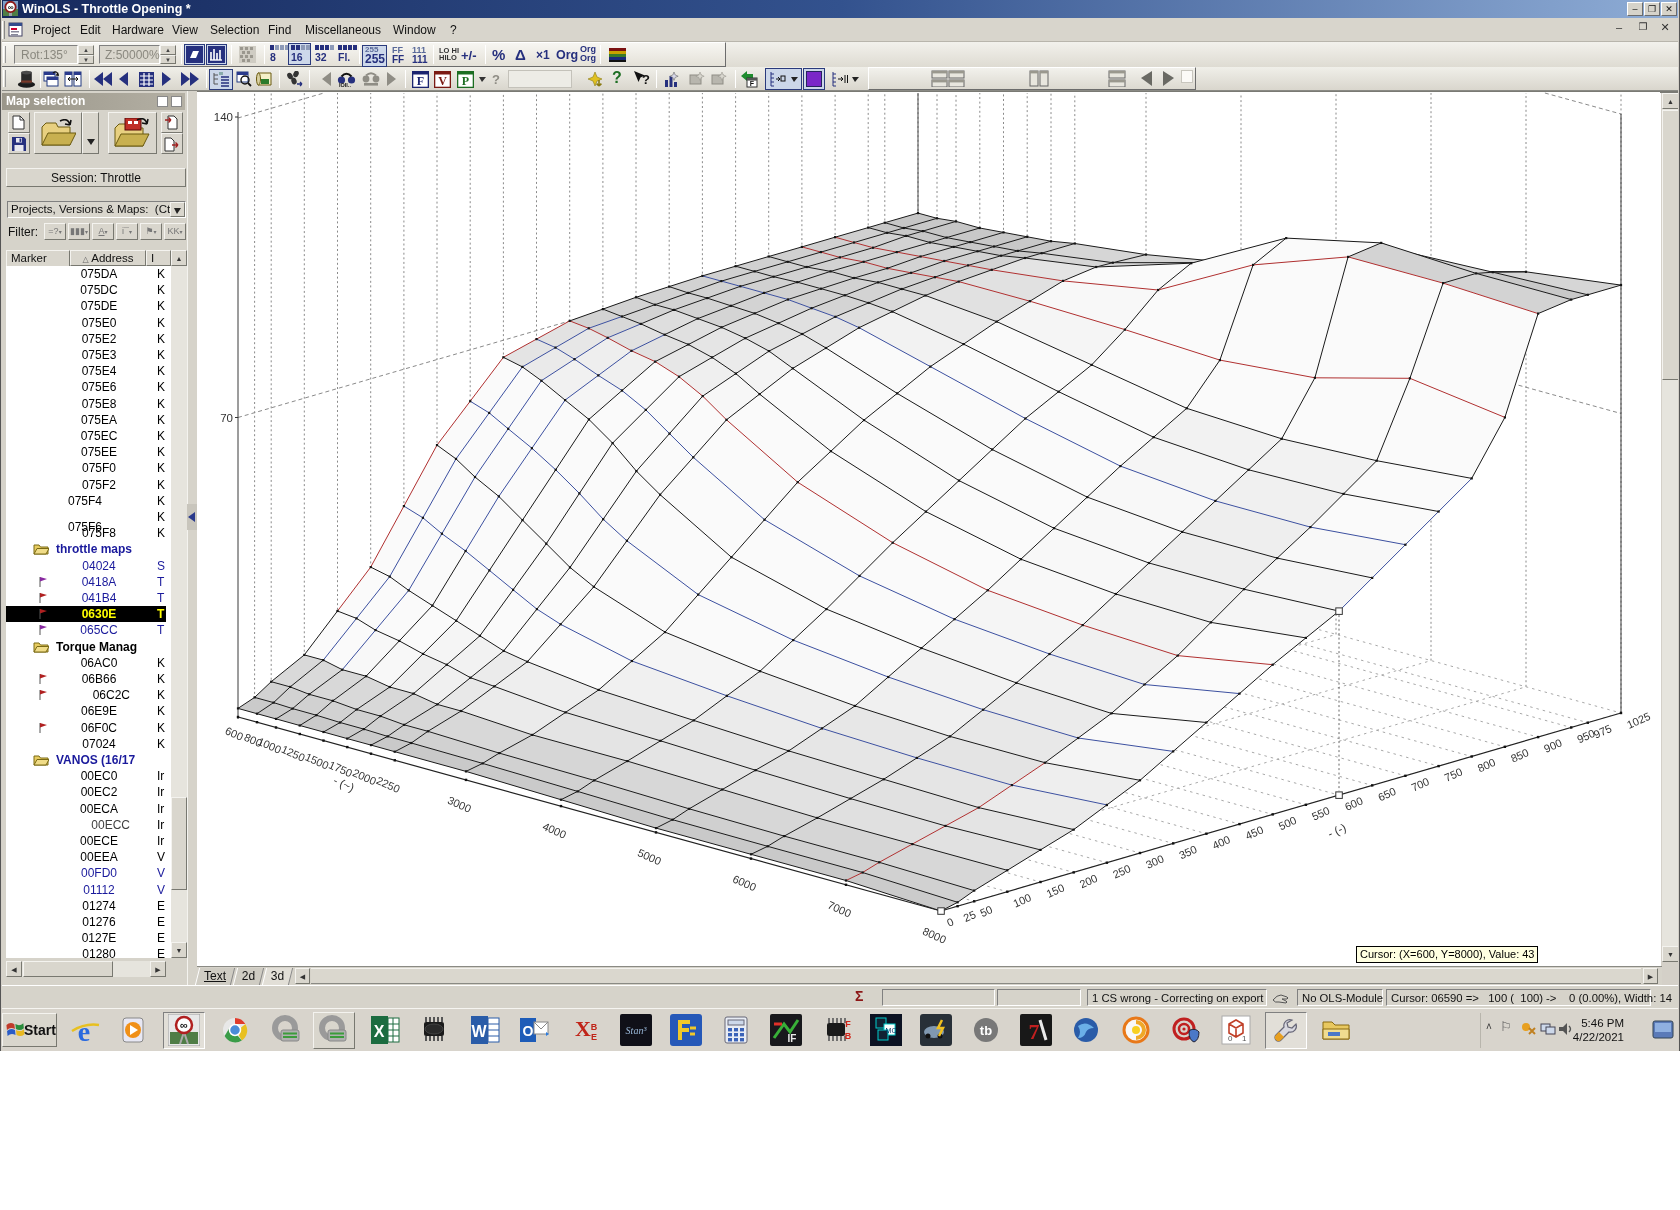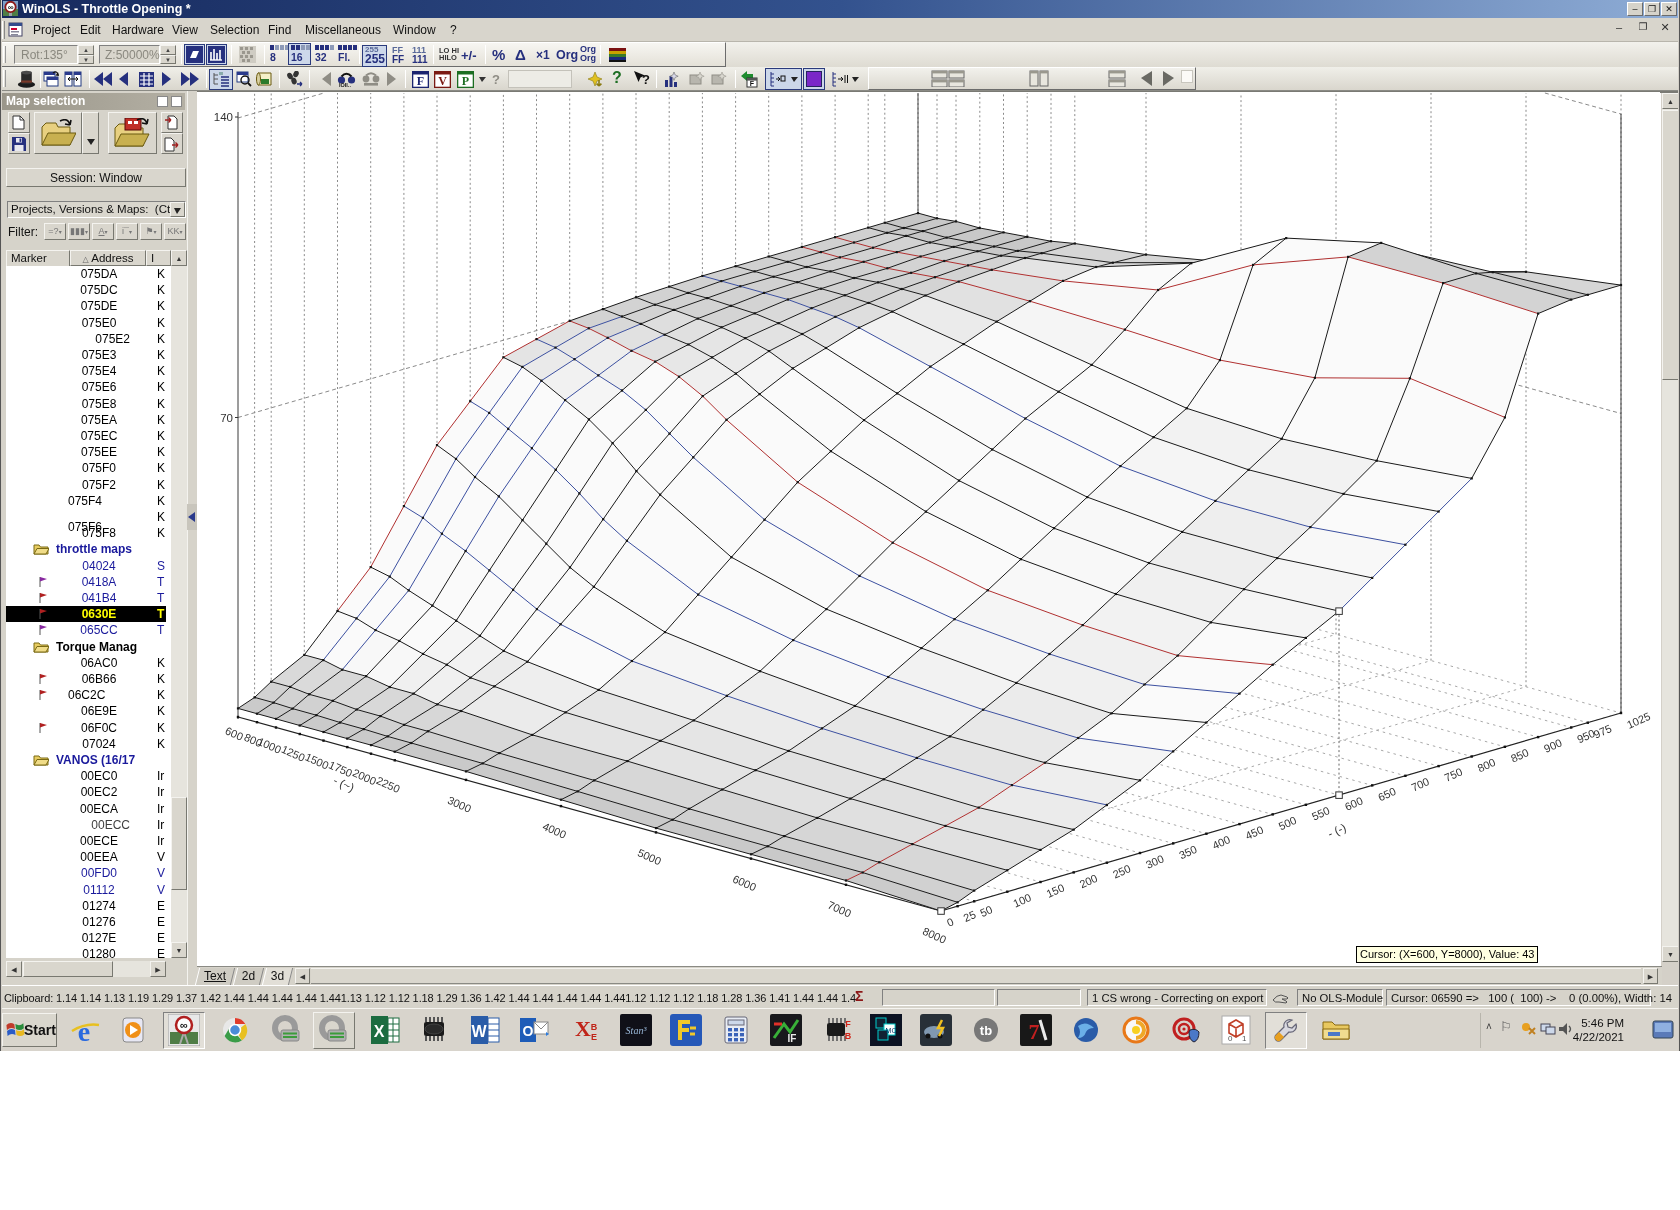--- a/index.html
+++ b/index.html
@@ -375,21 +375,21 @@
     <div class="abs btn3" style="left:161px;top:21px;width:22px;height:21px"></div>
     <svg width="15" height="15" style="left:164px;top:24px" viewBox="0 0 15 15">
       <path d="M4 1 h6 l3 3 v10 h-9 Z" fill="#fff" stroke="#333"></path>
       <path d="M1 5 h6 M7 5 l-2.5 -2.5 M7 5 l-2.5 2.5" stroke="#a02020" fill="none" stroke-width="1.4"></path>
     </svg>
     <div class="abs btn3" style="left:161px;top:42px;width:22px;height:21px"></div>
     <svg width="15" height="15" style="left:164px;top:46px" viewBox="0 0 15 15">
       <path d="M1 1 h6 l3 3 v10 h-9 Z" fill="#fff" stroke="#333"></path>
       <path d="M8 8 h6 M14 8 l-2.5 -2.5 M14 8 l-2.5 2.5" stroke="#a02020" fill="none" stroke-width="1.4"></path>
     </svg>
-    <div class="abs btn3" style="left:6px;top:77px;width:180px;height:19px;font-size:12px;color:#111;text-align:center;padding-top:2px">Session: Window</div>
+    <div class="abs btn3" style="left:6px;top:77px;width:180px;height:19px;font-size:12px;color:#111;text-align:center;padding-top:2px">Session: Throttle</div>
     <div class="abs sunk" style="left:7px;top:110px;width:179px;height:17px;background:#d9d6cd;font-size:11.5px;color:#111;padding:1px 0 0 3px;white-space:nowrap;overflow:hidden">Projects, Versions &amp; Maps:&nbsp; (Ctrl</div>
     <div class="abs btn3" style="left:170px;top:111px;width:15px;height:15px"></div>
     <svg width="7" height="6" style="left:174px;top:117px" viewBox="0 0 7 6">
       <polygon points="0,0 7,0 3,6" fill="#222" opacity="1"></polygon>
     </svg>
     <div class="abs" style="left:8px;top:134px;font-size:12px;color:#111">Filter:</div>
     <div class="abs btn3" style="left:44px;top:132px;width:22px;height:17px;font-size:9px;color:#777;text-align:center;padding-top:2px">=?<span style="font-size:6px">▾</span></div>
     <div class="abs btn3" style="left:68px;top:132px;width:22px;height:17px;font-size:9px;color:#777;text-align:center;padding-top:2px">▮▮▮<span style="font-size:6px">▾</span></div>
     <div class="abs btn3" style="left:92px;top:132px;width:22px;height:17px;font-size:9px;color:#777;text-align:center;padding-top:2px"><u>A</u><span style="font-size:6px">▾</span></div>
     <div class="abs btn3" style="left:116px;top:132px;width:22px;height:17px;font-size:9px;color:#777;text-align:center;padding-top:2px">i¯<span style="font-size:6px">▾</span></div>
@@ -403,21 +403,21 @@
   </div>
 <div class="abs" style="left:6px;top:266px;width:165px;height:692px;background:#fff;overflow:hidden;font-size:12px">
     <div class="abs" style="left:62px;top:1px;width:62px;text-align:center;color:#000">075DA</div>
     <div class="abs" style="left:151px;top:1px;color:#000">K</div>
     <div class="abs" style="left:62px;top:17px;width:62px;text-align:center;color:#000">075DC</div>
     <div class="abs" style="left:151px;top:17px;color:#000">K</div>
     <div class="abs" style="left:62px;top:33px;width:62px;text-align:center;color:#000">075DE</div>
     <div class="abs" style="left:151px;top:33px;color:#000">K</div>
     <div class="abs" style="left:62px;top:50px;width:62px;text-align:center;color:#000">075E0</div>
     <div class="abs" style="left:151px;top:50px;color:#000">K</div>
-    <div class="abs" style="left:62px;top:66px;width:62px;text-align:right;color:#000">075E2</div>
+    <div class="abs" style="left:62px;top:66px;width:62px;text-align:center;color:#000">075E2</div>
     <div class="abs" style="left:151px;top:66px;color:#000">K</div>
     <div class="abs" style="left:62px;top:82px;width:62px;text-align:center;color:#000">075E3</div>
     <div class="abs" style="left:151px;top:82px;color:#000">K</div>
     <div class="abs" style="left:62px;top:98px;width:62px;text-align:center;color:#000">075E4</div>
     <div class="abs" style="left:151px;top:98px;color:#000">K</div>
     <div class="abs" style="left:62px;top:114px;width:62px;text-align:center;color:#000">075E6</div>
     <div class="abs" style="left:151px;top:114px;color:#000">K</div>
     <div class="abs" style="left:62px;top:131px;width:62px;text-align:center;color:#000">075E8</div>
     <div class="abs" style="left:151px;top:131px;color:#000">K</div>
     <div class="abs" style="left:62px;top:147px;width:62px;text-align:center;color:#000">075EA</div>
@@ -478,21 +478,21 @@
     <svg width="11" height="12" viewBox="0 0 11 12" style="position:absolute;left:32px;top:407px">
       <path d="M2 1 v10" stroke="#555"></path>
       <path d="M2 1 L9 3 L2 5.5 Z" fill="#b02020"></path>
     </svg>
     <div class="abs" style="left:62px;top:406px;width:62px;text-align:center;color:#000">06B66</div>
     <div class="abs" style="left:151px;top:406px;color:#000">K</div>
     <svg width="11" height="12" viewBox="0 0 11 12" style="position:absolute;left:32px;top:423px">
       <path d="M2 1 v10" stroke="#555"></path>
       <path d="M2 1 L9 3 L2 5.5 Z" fill="#b02020"></path>
     </svg>
-    <div class="abs" style="left:62px;top:422px;width:62px;text-align:left;color:#000">06C2C</div>
+    <div class="abs" style="left:62px;top:422px;width:62px;text-align:right;color:#000">06C2C</div>
     <div class="abs" style="left:151px;top:422px;color:#000">K</div>
     <div class="abs" style="left:62px;top:438px;width:62px;text-align:center;color:#000">06E9E</div>
     <div class="abs" style="left:151px;top:438px;color:#000">K</div>
     <svg width="11" height="12" viewBox="0 0 11 12" style="position:absolute;left:32px;top:456px">
       <path d="M2 1 v10" stroke="#555"></path>
       <path d="M2 1 L9 3 L2 5.5 Z" fill="#b02020"></path>
     </svg>
     <div class="abs" style="left:62px;top:455px;width:62px;text-align:center;color:#000">06F0C</div>
     <div class="abs" style="left:151px;top:455px;color:#000">K</div>
     <div class="abs" style="left:62px;top:471px;width:62px;text-align:center;color:#000">07024</div>
@@ -1664,21 +1664,20 @@
     <div class="abs" style="left:0px;top:2px;width:36px;text-align:center;font-size:12px;color:#111;text-decoration:underline;">Text</div>
     <div class="abs" style="left:38px;top:1px;width:27px;height:17px;background:#cfccc3;border-left:1px solid #fff;border-right:1px solid #888;transform:skewX(-14deg);"></div>
     <div class="abs" style="left:38px;top:2px;width:27px;text-align:center;font-size:12px;color:#111;">2d</div>
     <div class="abs" style="left:67px;top:1px;width:27px;height:17px;background:#e2dfd7;border-left:1px solid #fff;border-right:1px solid #888;transform:skewX(-14deg);"></div>
     <div class="abs" style="left:67px;top:2px;width:27px;text-align:center;font-size:12px;color:#111;">3d</div>
     <div class="abs btn3" style="left:98px;top:1px;width:15px;height:16px;text-align:center;font-size:7px;color:#333;line-height:15px">◀</div>
     <div class="abs" style="left:114px;top:1px;width:1330px;height:16px;background:#dad7ce;border-top:1px solid #f4f3ef;border-bottom:1px solid #8a8a84"></div>
     <div class="abs btn3" style="left:1446px;top:1px;width:15px;height:16px;text-align:center;font-size:7px;color:#333;line-height:15px">▶</div>
   </div>
 <div class="abs" style="left:0;top:985px;width:1680px;height:23px;background:#d6d3ca;border-top:1px solid #fff">
-    <div class="abs" style="left:4px;top:6px;font-size:11px;color:#111;white-space:nowrap;letter-spacing:-0.1px">Clipboard: 1.14 1.14 1.13 1.19 1.29 1.37 1.42 1.44 1.44 1.44 1.44 1.441.13 1.12 1.12 1.18 1.29 1.36 1.42 1.44 1.44 1.44 1.44 1.441.12 1.12 1.12 1.18 1.28 1.36 1.41 1.44 1.44 1.4</div>
     <div class="abs" style="left:855px;top:2px;font-size:14px;font-weight:bold;color:#8c1616">Σ</div>
     <div class="abs sunk" style="left:882px;top:3px;width:113px;height:17px"></div>
     <div class="abs sunk" style="left:997px;top:3px;width:84px;height:17px"></div>
     <div class="abs sunk" style="left:1087px;top:3px;width:180px;height:17px;font-size:11.3px;color:#111;padding:2px 0 0 4px;white-space:nowrap">1 CS wrong - Correcting on export</div>
     <svg width="18" height="14" style="left:1272px;top:5px" viewBox="0 0 18 14">
       <path d="M1 9 q4 -5 8 -5 l6 2 q2 1 0 2 l-5 0 4 2 q2 1 0 2 l-7 -1 q-4 1 -6 -2 Z" fill="#d8d5cc" stroke="#555" stroke-width="1"></path>
     </svg>
     <div class="abs sunk" style="left:1297px;top:3px;width:86px;height:17px;font-size:11.3px;color:#111;padding:2px 0 0 4px;white-space:nowrap">No OLS-Module</div>
     <div class="abs sunk" style="left:1386px;top:3px;width:265px;height:17px;font-size:11.3px;color:#111;padding:2px 0 0 4px;white-space:nowrap">Cursor: 06590 =&gt;&nbsp;&nbsp; 100 (&nbsp; 100) -&gt;&nbsp;&nbsp;&nbsp; 0 (0.00%), Width: 14</div>
   </div>

